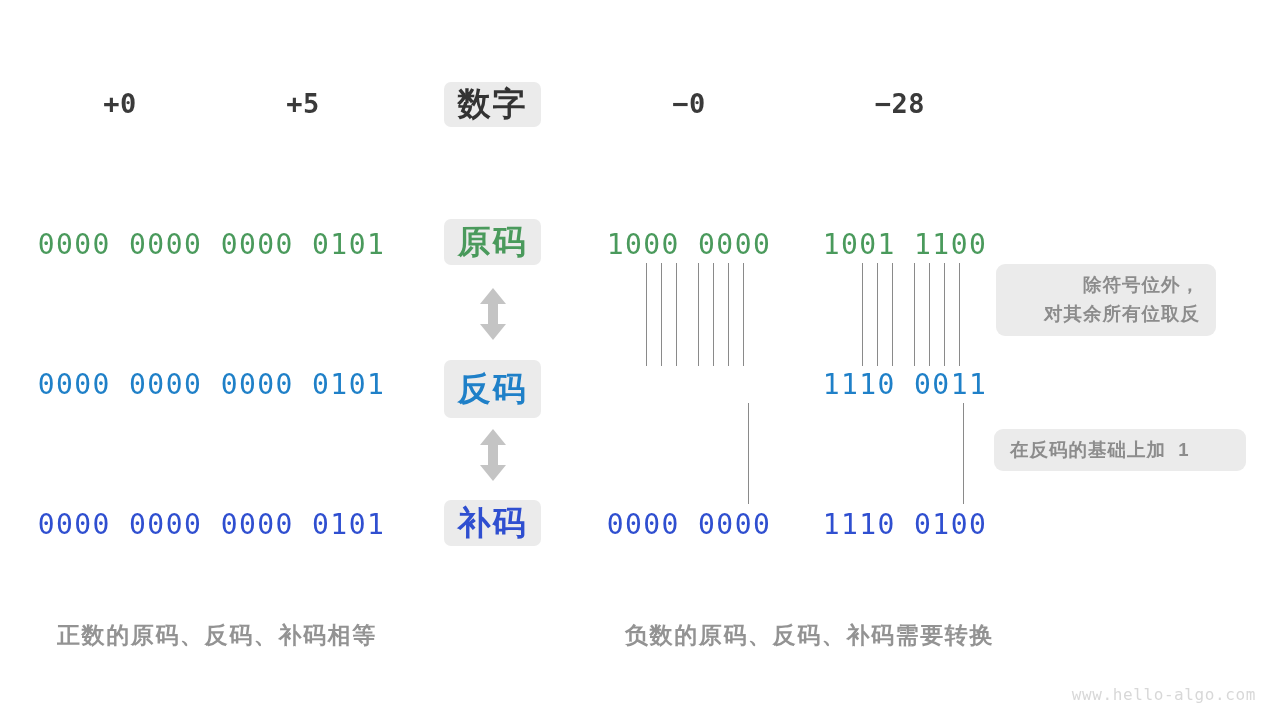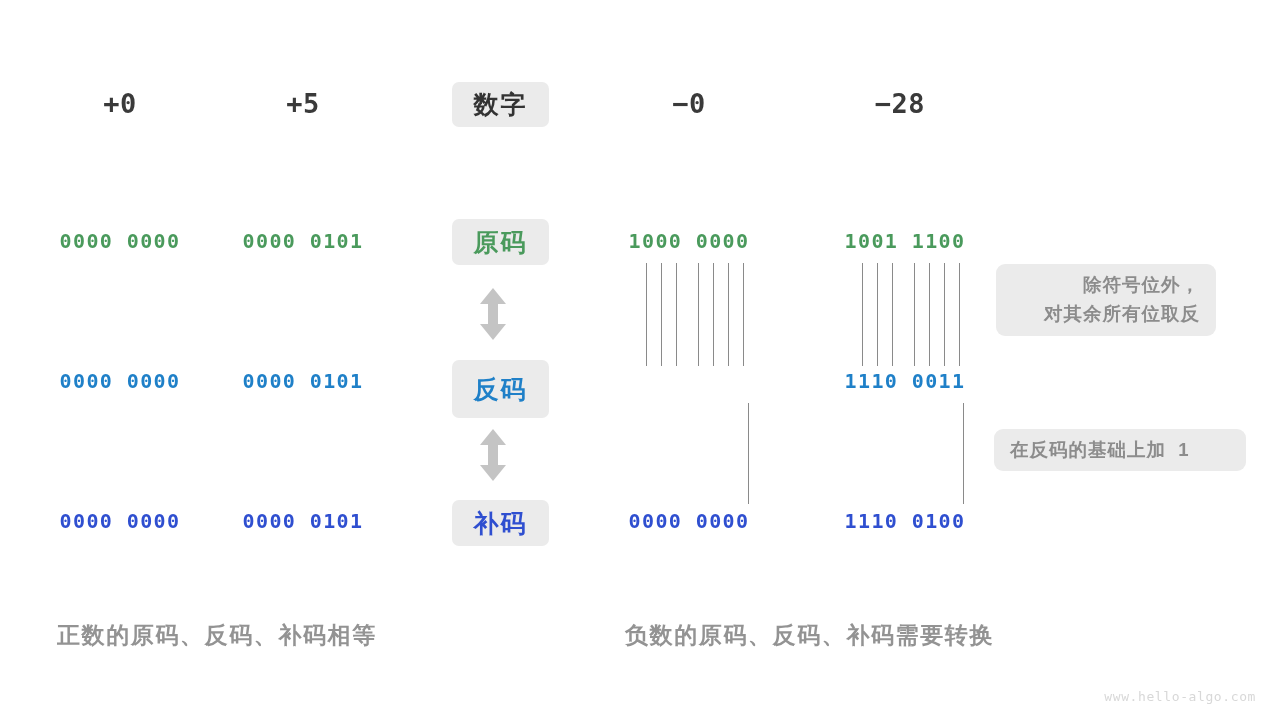--- a/index.html
+++ b/index.html
@@ -36,36 +36,35 @@
   }
 
   
   .chip {
     position: absolute;
     background: #ebebeb;
     border-radius: 7px;
     display: flex;
     align-items: center;
     justify-content: center;
-    font-size: 25px;
+    font-size: 33px;
     font-weight: bold;
     letter-spacing: 2px;
     box-sizing: border-box;
-    margin-left: 8px;
   }
   .chip-title { color: #333333; }
   .chip-yuan  { color: #4a9a5c; }
   .chip-fan   { color: #1f80c8; }
   .chip-bu    { color: #2f4fd0; }
 
   
   .bits {
     font-family: "DejaVu Sans Mono", "Liberation Mono", monospace;
-    font-size: 20px;
-    font-weight: bold;
+    font-size: 28px;
+    font-weight: normal;
     letter-spacing: 1.4px;
     white-space: pre;
     text-align: center;
     line-height: 1;
   }
   .row-yuan .bits, .bits.c-green { color: #4a9a5c; }
   .row-fan  .bits, .bits.c-blue  { color: #1f80c8; }
   .row-bu   .bits, .bits.c-navy  { color: #2f4fd0; }
 
   
@@ -105,21 +104,21 @@
     letter-spacing: 1.6px;
     white-space: nowrap;
   }
 
   
   .watermark {
     position: absolute;
     right: 24px;
     bottom: 16px;
     font-family: "DejaVu Sans Mono", "Liberation Mono", monospace;
-    font-size: 13px;
+    font-size: 16px;
     color: #d8d8d8;
     letter-spacing: 0.6px;
     white-space: nowrap;
   }
 </style>
 </head>
 <body>
 
 <div class="stage">
 

